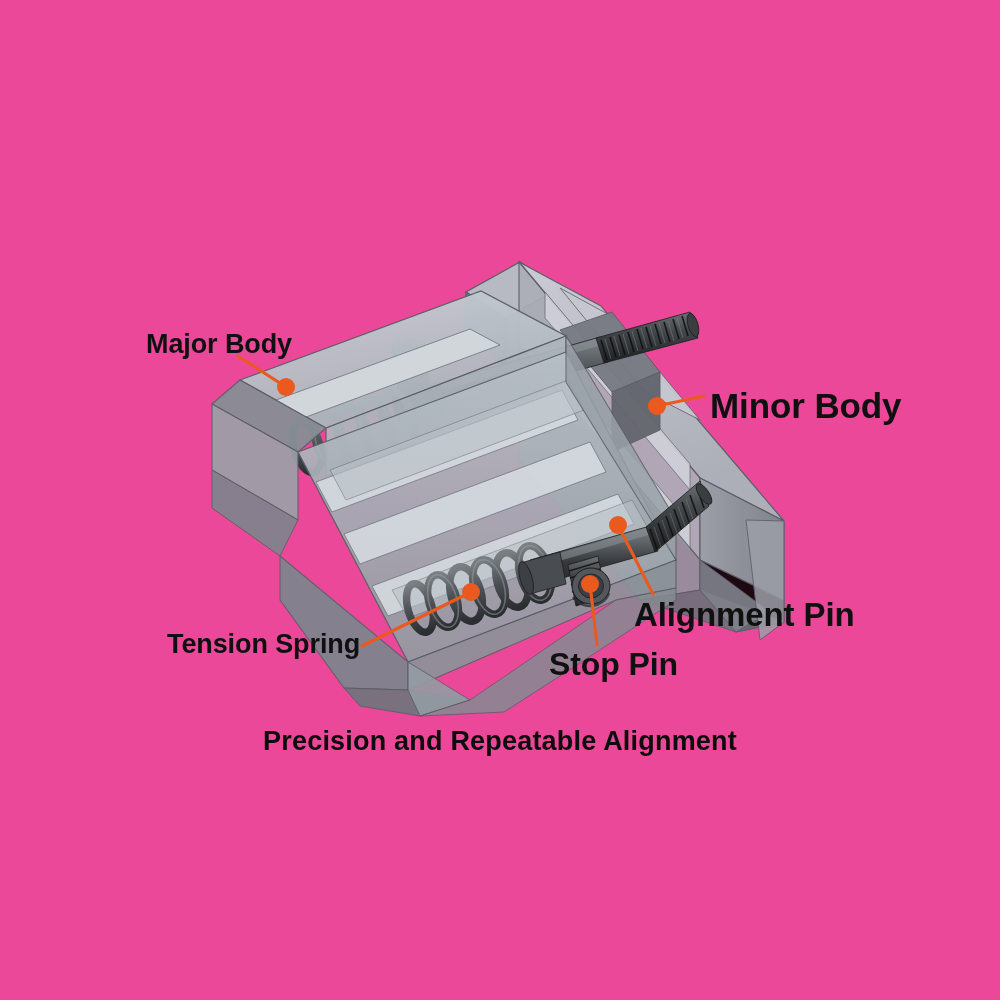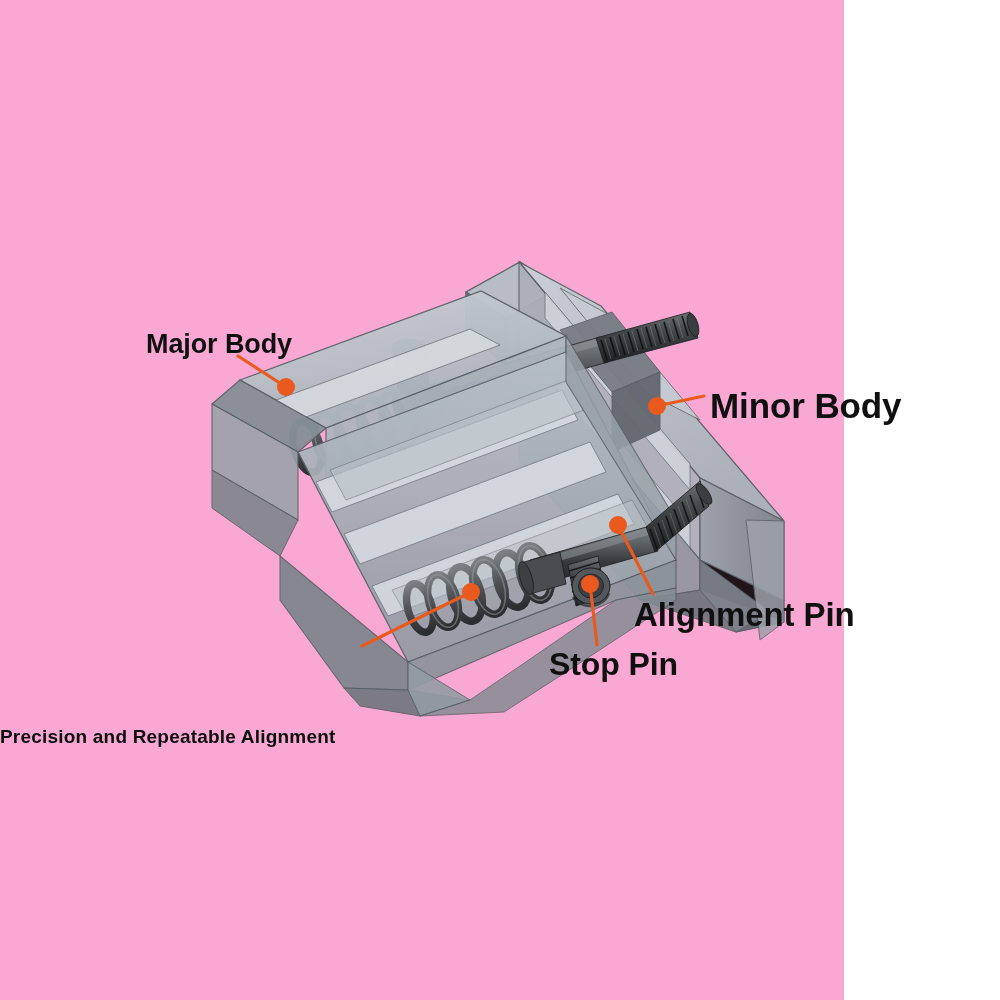--- a/index.html
+++ b/index.html
@@ -4,22 +4,22 @@
 <style>
   html, body {
     margin: 0; padding: 0;
     width: 1000px; height: 1000px;
     background: #ffffff;
     font-family: "Liberation Sans", sans-serif;
     overflow: hidden;
   }
   #stage {
     position: relative;
-    width: 844px; height: 1000px;
-    background: #f9a8d4;
+    width: 1000px; height: 1000px;
+    background: #ec4899;
   }
   #cad {
     position: absolute;
     left: 0; top: 0;
     width: 1000px; height: 1000px;
     display: block;
   }
   .label {
     position: absolute;
     font-family: "Liberation Sans", sans-serif;
@@ -31,23 +31,24 @@
   }
   #label-major-body  { left: 146px; top: 331px; font-size: 27px; }
   #label-minor-body  { left: 710px; top: 388px; font-size: 35px; }
   #label-tension     { left: 167px; top: 631px; font-size: 27px; }
   #label-stop-pin    { left: 549px; top: 648px; font-size: 32px; }
   #label-alignment   { left: 634px; top: 598px; font-size: 33px; }
   #caption {
     position: absolute;
     left: 0; top: 726px;
     width: 1000px;
+    text-align: center;
     font-family: "Liberation Sans", sans-serif;
     font-weight: bold;
-    font-size: 19px;
+    font-size: 27px;
     color: #0d0d0d;
     letter-spacing: 0.2px;
   }
 </style>
 </head>
 <body>
 
 <div id="stage">
 
   <svg id="cad" viewBox="0 0 1000 1000">
@@ -306,20 +307,21 @@
       <circle cx="471" cy="592" r="9"></circle>
       <circle cx="590" cy="584" r="9"></circle>
       <circle cx="618" cy="525" r="9"></circle>
     </g>
   </svg>
 
   <div class="label" id="label-major-body">Major Body</div>
 
   <div class="label" id="label-minor-body">Minor Body</div>
 
+  <div class="label" id="label-tension">Tension Spring</div>
 
   <div class="label" id="label-stop-pin">Stop Pin</div>
 
   <div class="label" id="label-alignment">Alignment Pin</div>
 
   <div id="caption">Precision and Repeatable Alignment</div>
 
 </div>
 
 </body></html>

